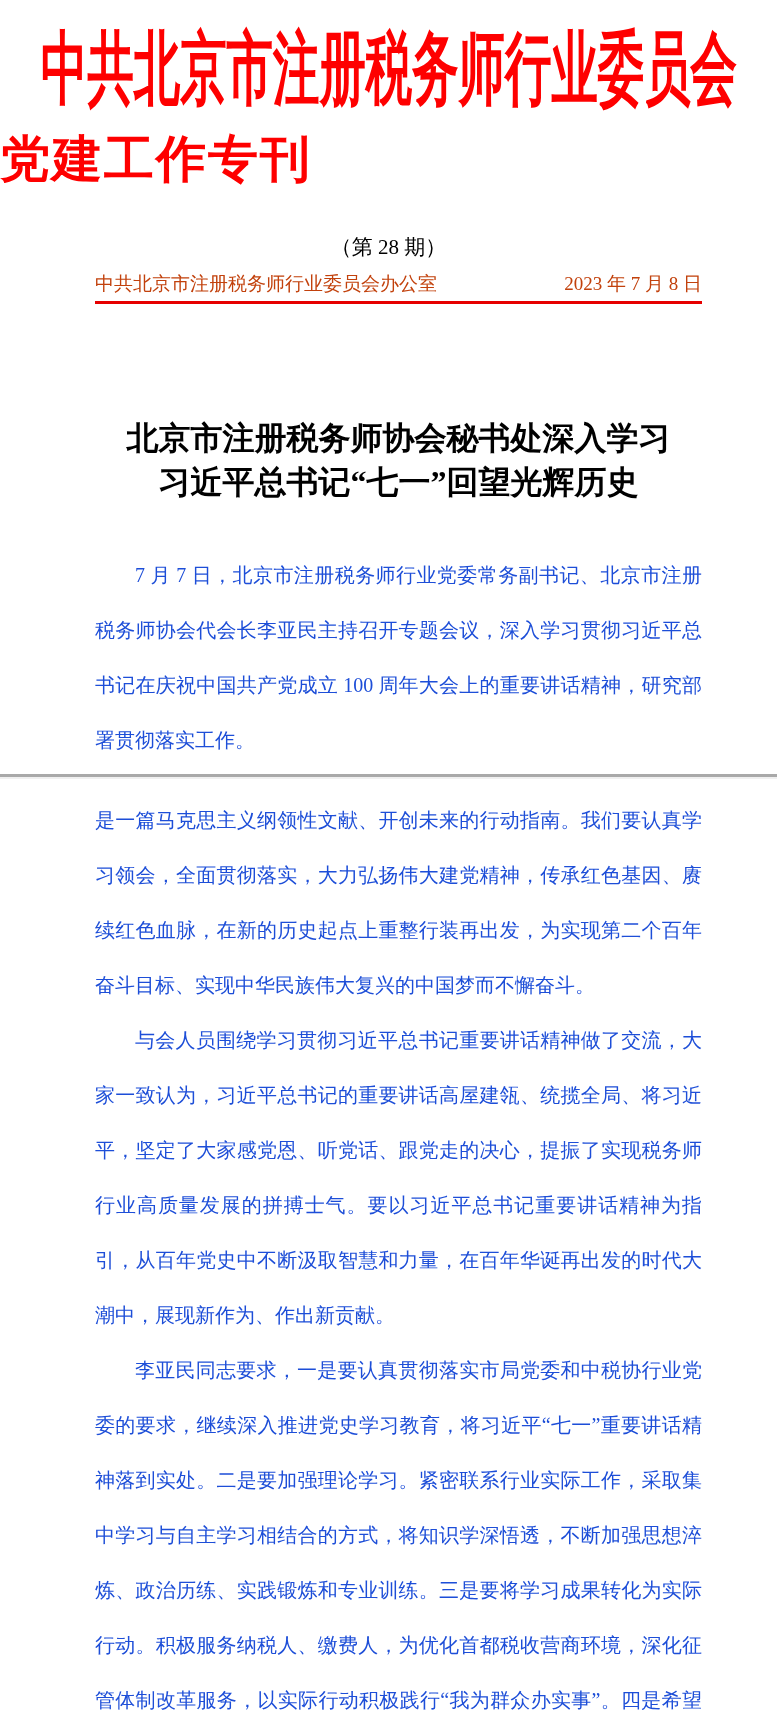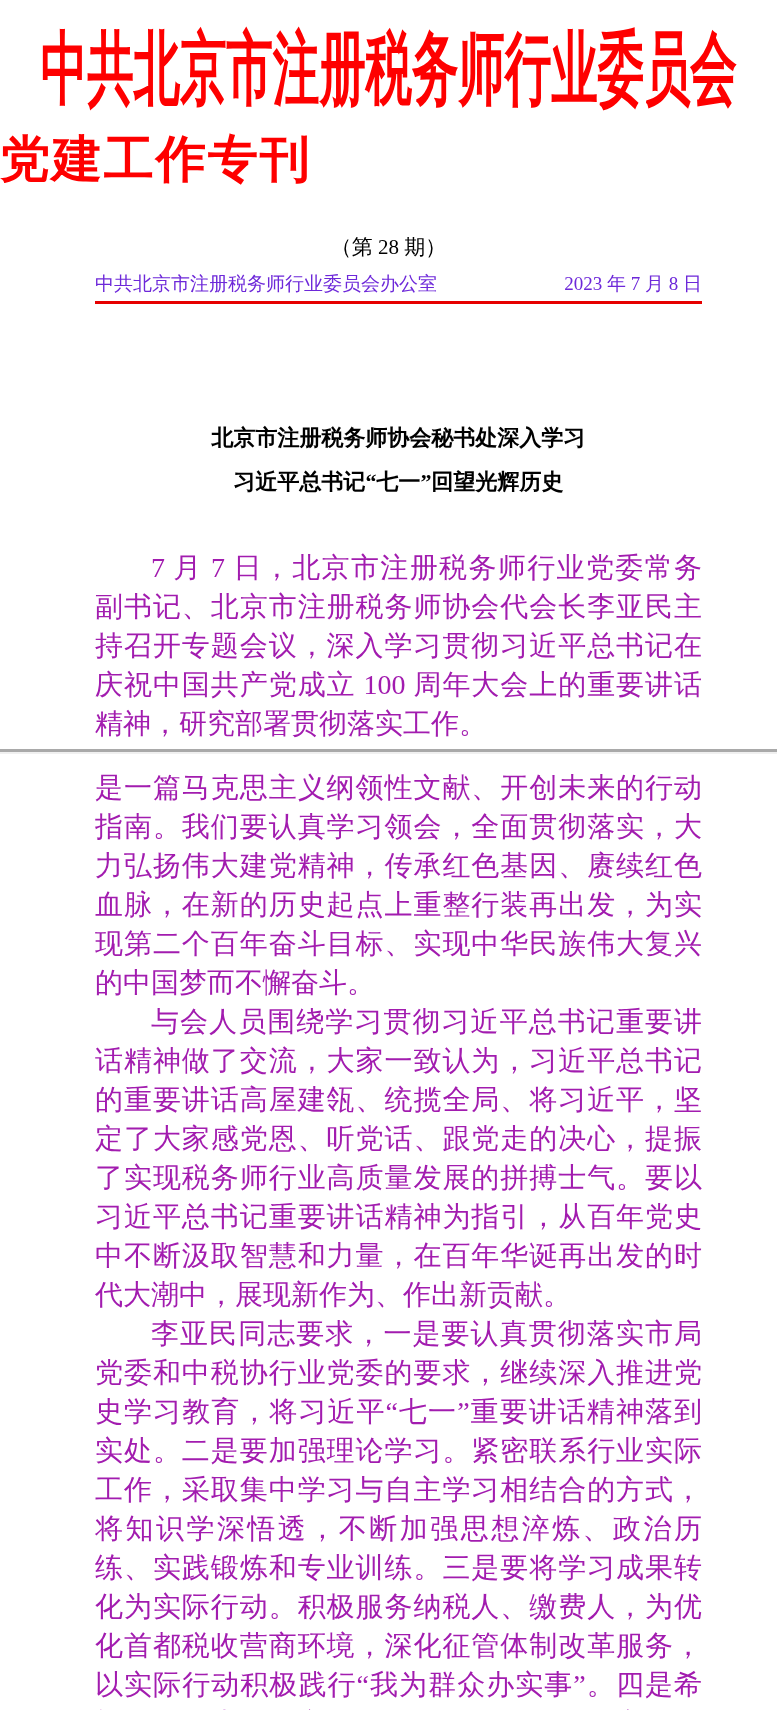--- a/index.html
+++ b/index.html
@@ -44,43 +44,43 @@
     line-height: 28px;
     color: #000;
   }
   .masthead {
     margin: 10px 75px 0 95px;
     display: flex;
     justify-content: space-between;
     align-items: baseline;
     font-size: 19px;
     line-height: 26px;
-    color: #6d28d9;
+    color: #c2410c;
     gap: 40px;
   }
   .red-rule {
     margin: 4px 75px 0 95px;
     height: 3px;
     background: #e60000;
   }
   
   .article-title {
     margin: 112px 75px 0 95px;
     text-align: center;
-    font-size: 22px;
+    font-size: 32px;
     line-height: 44px;
     font-weight: bold;
     color: #000;
   }
   .body-section {
     margin: 0 75px 0 95px;
-    font-size: 28px;
-    line-height: 39px;
+    font-size: 20px;
+    line-height: 55px;
     text-align: justify;
-    color: #a21caf;
+    color: #1d4ed8;
   }
   .page-1 { margin-top: 44px; }
   .page-2 { margin-top: 14px; }
   .body-section p { margin: 0; }
   .body-section p.indent { text-indent: 2em; }
   .page-divider {
     margin-top: 6px;
     width: 777px;
     height: 3px;
     background: #a9a9a9;

